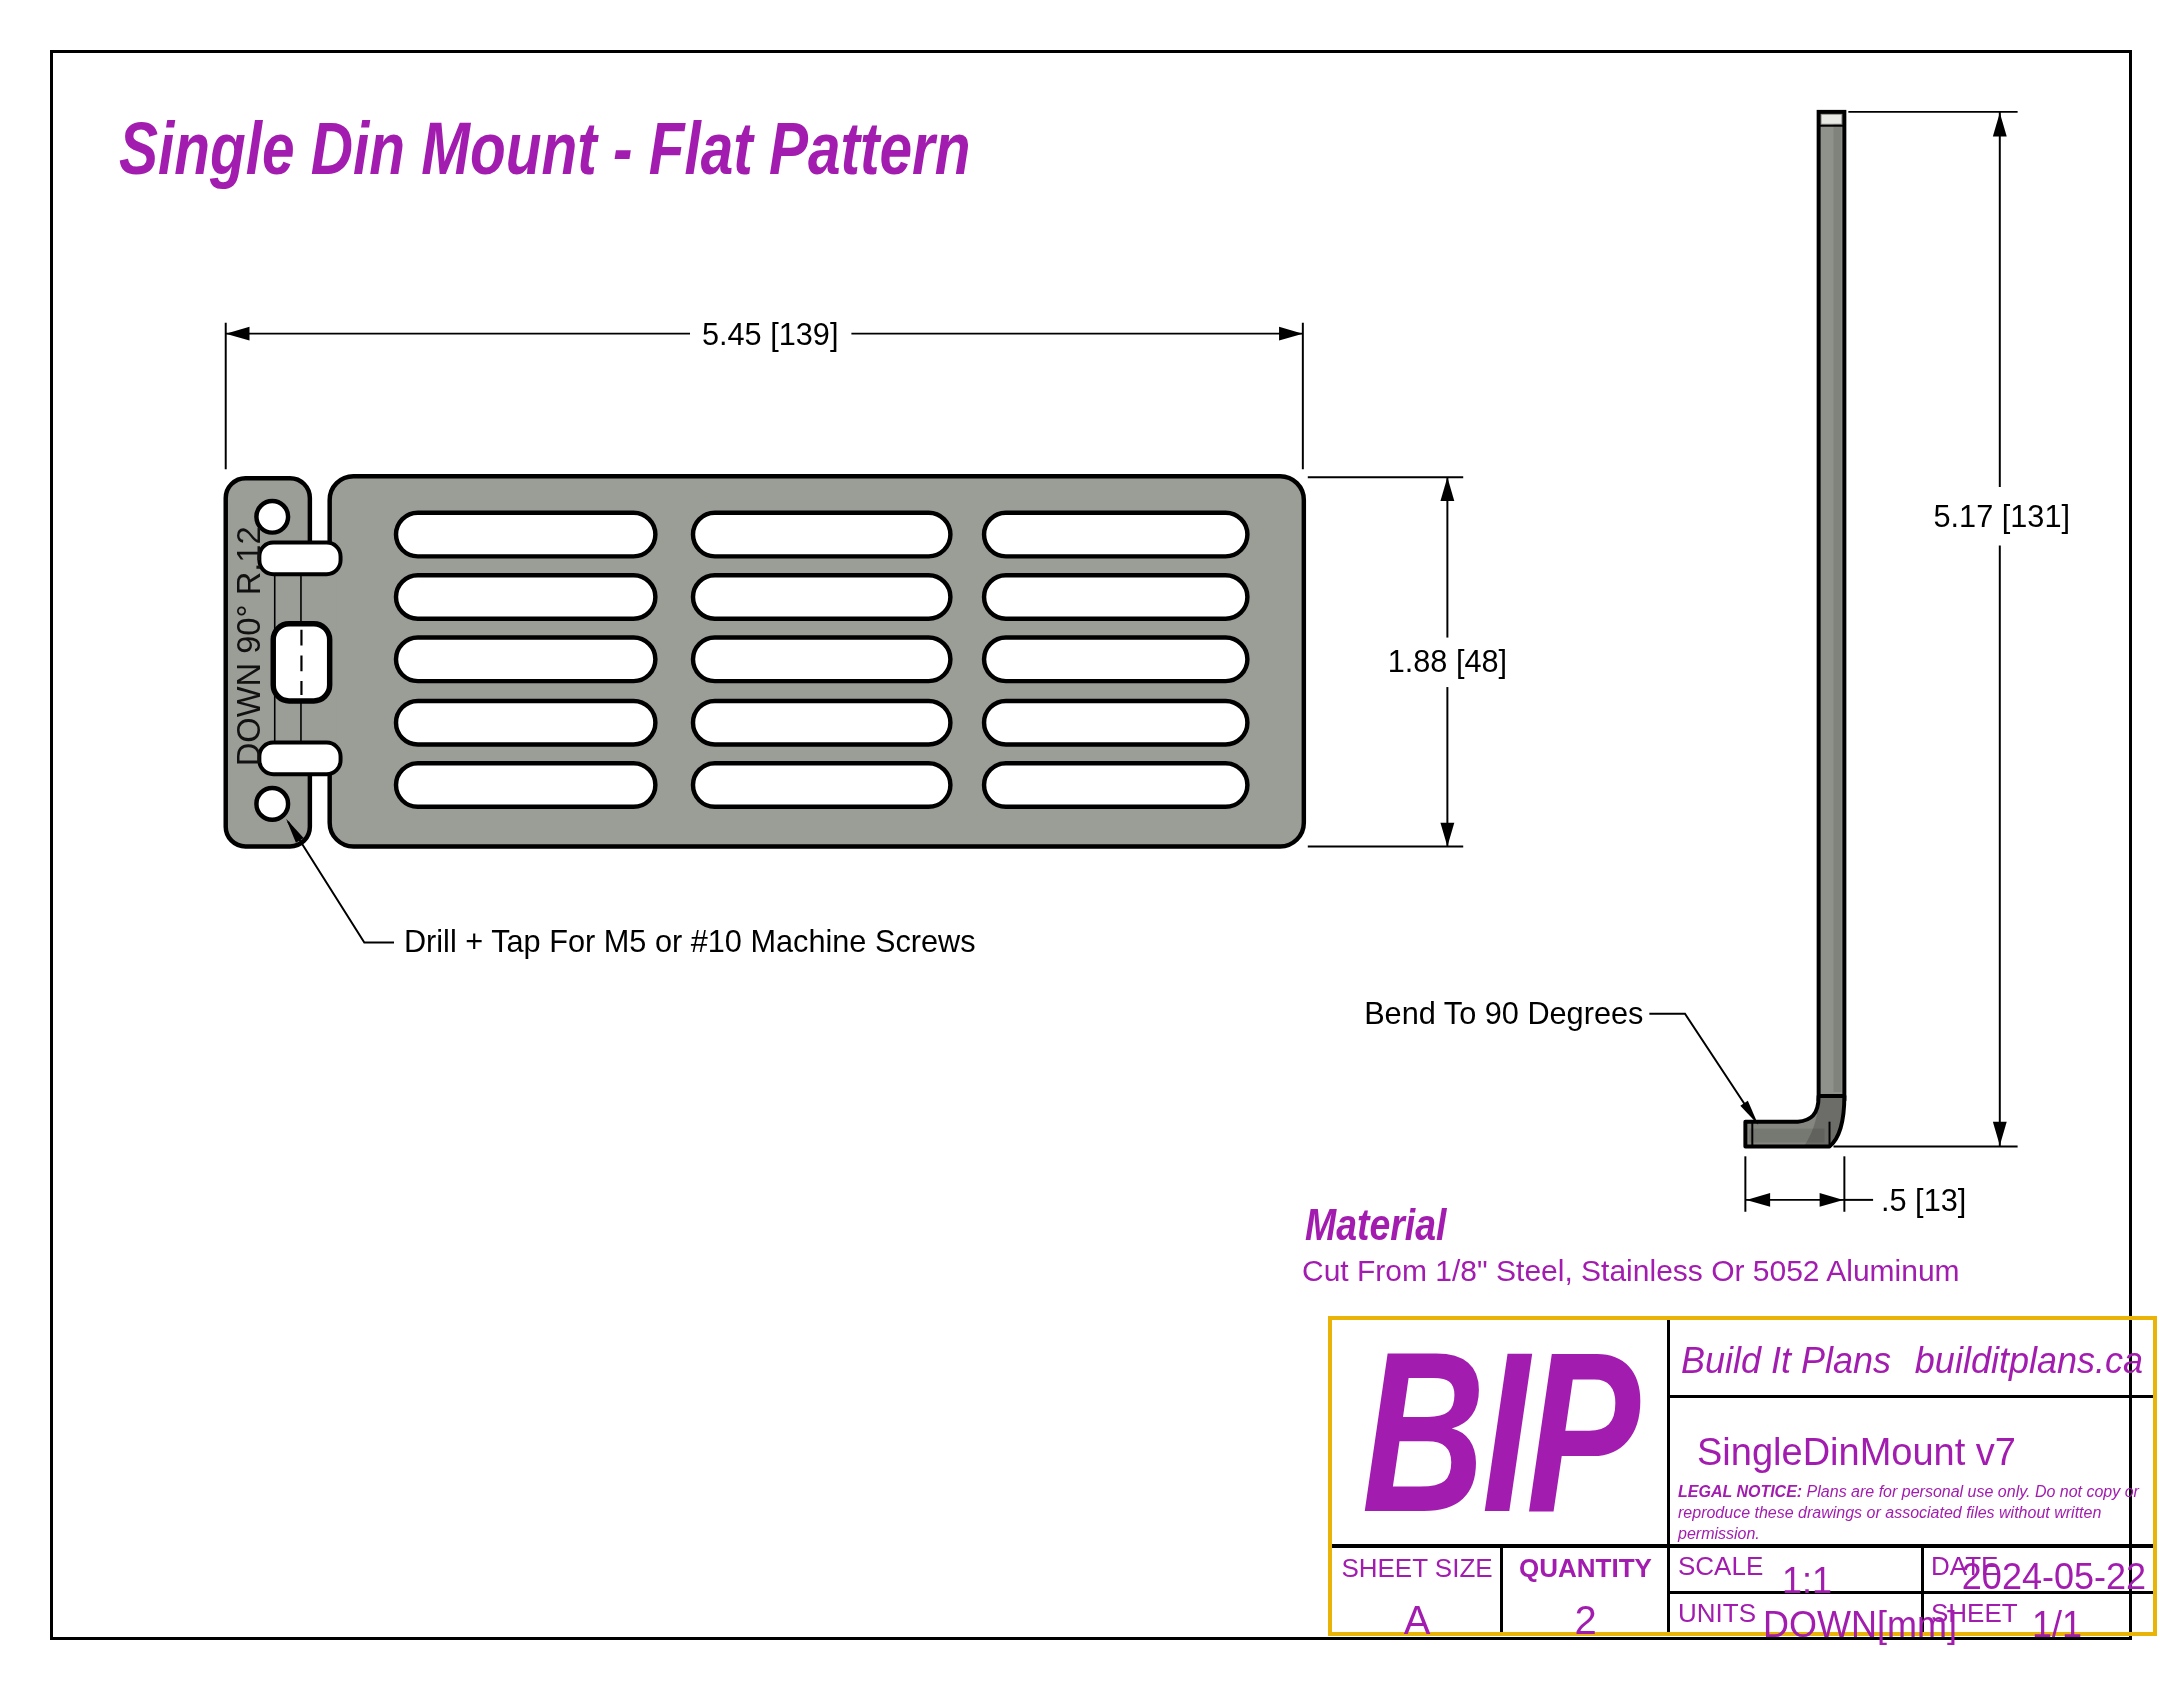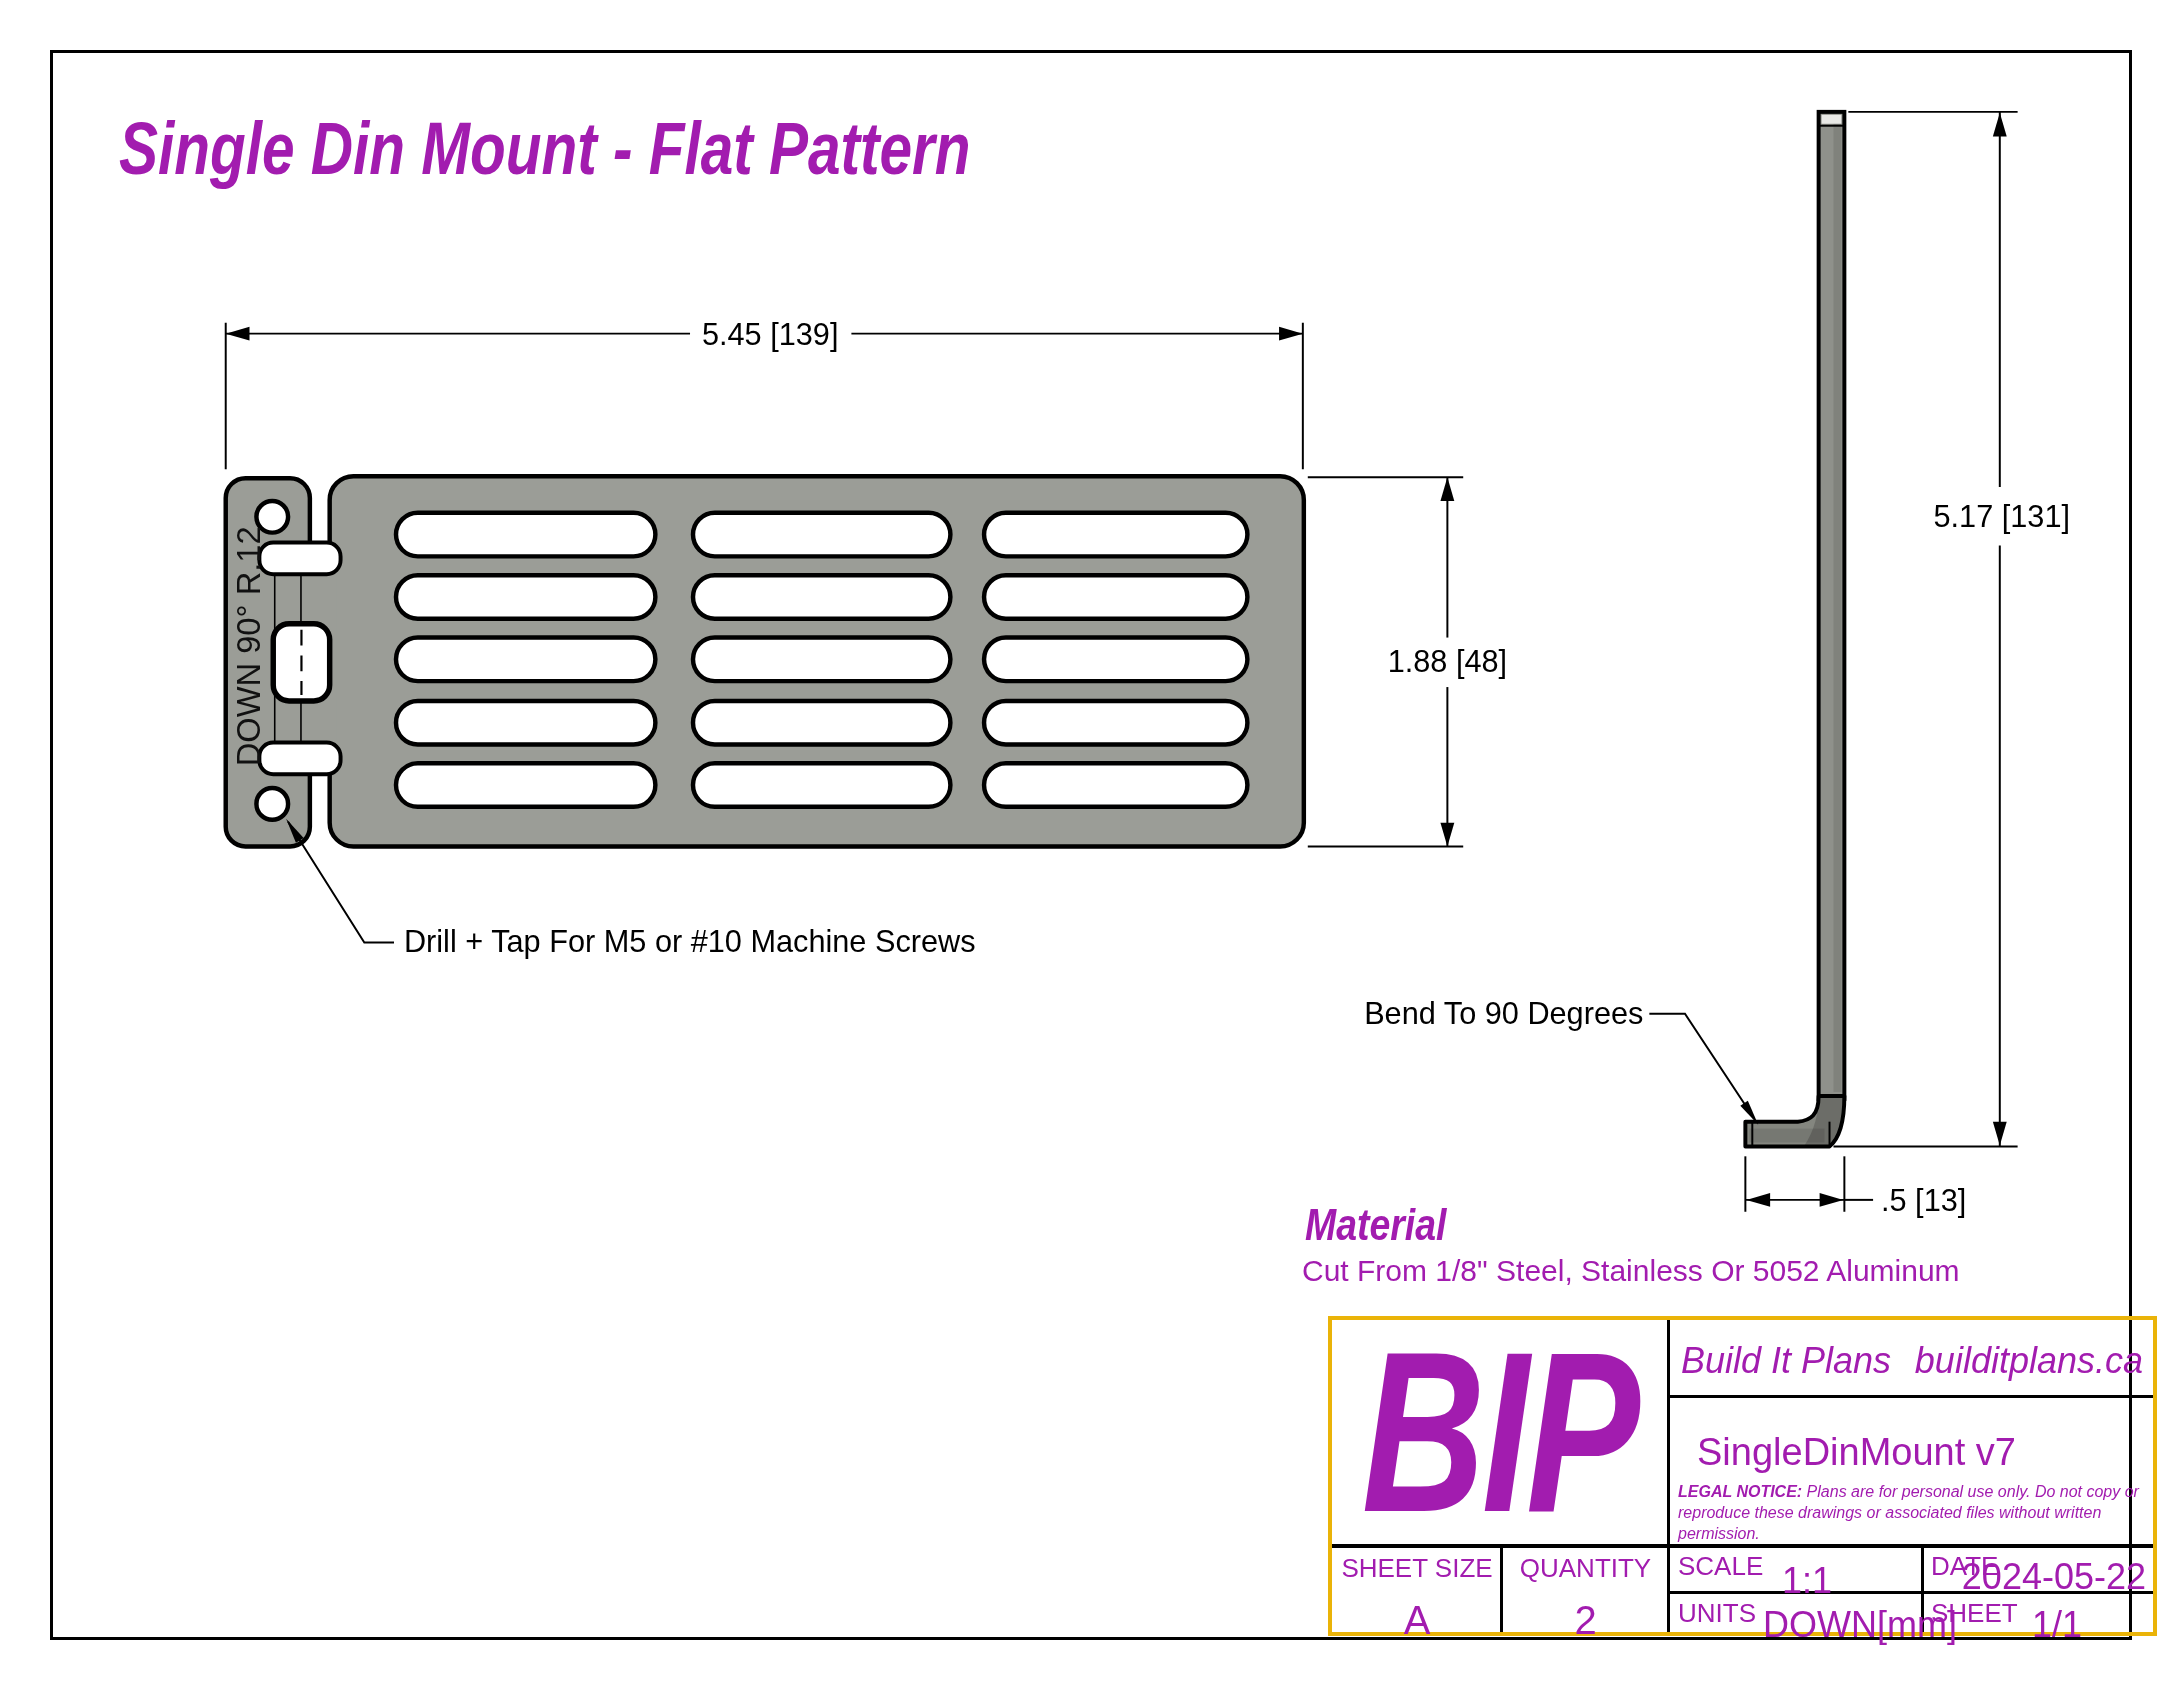--- a/index.html
+++ b/index.html
@@ -22,21 +22,21 @@
                transform:scaleX(.75);transform-origin:center;}
   .cellTxt{position:absolute;white-space:nowrap;}
   #bip-company{left:349px;top:20px;font-size:36px;font-style:italic;}
   #bip-site{right:10px;top:20px;font-size:36px;font-style:italic;}
   #dwg-name{left:365px;top:111px;font-size:38px;}
   #legal{left:346px;top:161px;width:481px;font-size:16px;line-height:21px;white-space:normal;font-style:italic;}
   .lbl{font-size:26px;}
   .val{font-size:36px;}
   #l-sheetsize{left:0;top:233px;width:170px;text-align:center;}
   #v-sheetsize{left:0;top:278px;width:170px;text-align:center;font-size:40px;}
-  #l-qty{left:170px;top:233px;width:167px;text-align:center;}
+  #l-qty{left:170px;top:233px;width:167px;text-align:center;font-weight:bold;}
   #v-qty{left:170px;top:278px;width:167px;text-align:center;font-size:40px;}
   #l-scale{left:346px;top:231px;}
   #v-scale{left:450px;top:240px;}
   #l-date{left:599px;top:231px;}
   #v-date{right:7px;top:236px;}
   #l-units{left:346px;top:278px;}
   #v-units{left:431px;top:284px;}
   #l-sheet{left:599px;top:278px;}
   #v-sheet{left:700px;top:284px;}
   text{font-family:"Liberation Sans",sans-serif;}

